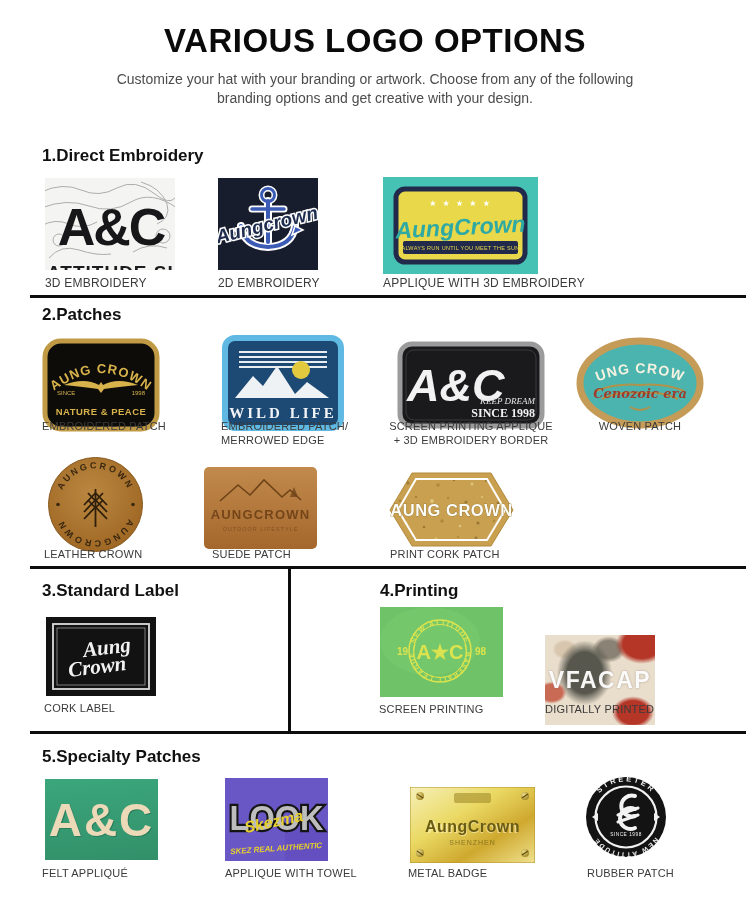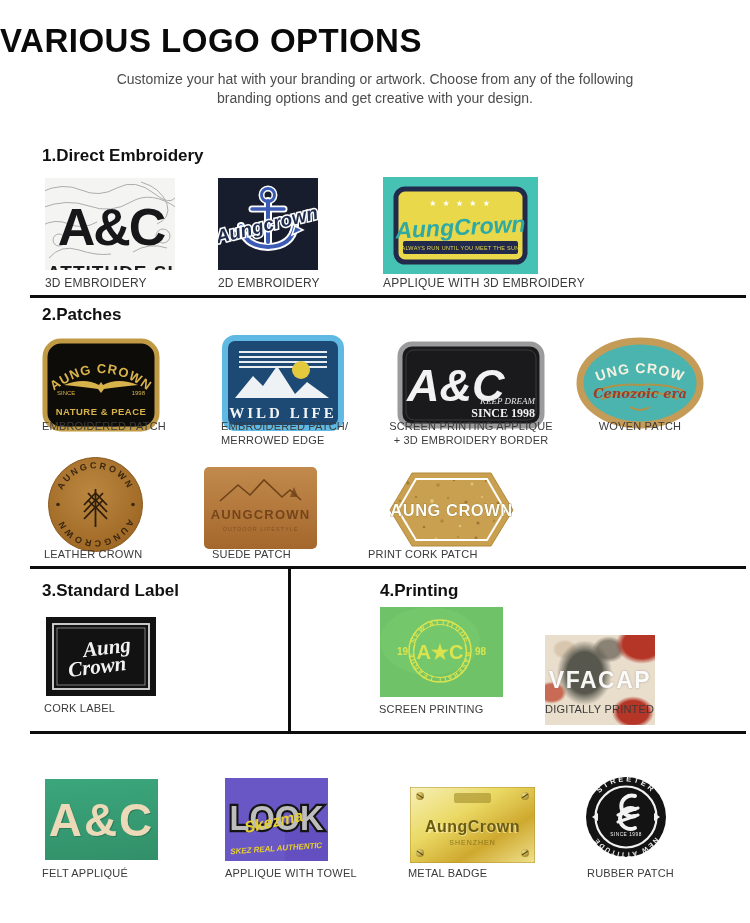--- a/index.html
+++ b/index.html
@@ -1,19 +1,19 @@
 <!DOCTYPE html>
 <html><head>
 <meta charset="utf-8">
 <style>
   html,body{margin:0;padding:0;background:#fff;}
   .page{position:relative;width:750px;height:923px;background:#ffffff;overflow:hidden;
         font-family:"Liberation Sans",sans-serif;}
   .abs{position:absolute;}
-  .title{width:750px;top:22px;left:0;font-size:33px;font-weight:800;
+  .title{width:750px;top:22px;left:0;text-align:center;font-size:33px;font-weight:800;
          letter-spacing:.5px;color:#0a0a0a;}
   .subtitle{width:660px;left:45px;top:70px;text-align:center;font-size:14px;line-height:19px;
             color:#4c4c4c;}
   .heading{font-size:17px;font-weight:800;color:#111;}
   .lbl{font-size:11px;color:#3b3b3b;letter-spacing:.2px;line-height:14px;}
   .lbl-sm{font-size:12px;color:#3b3b3b;letter-spacing:.2px;}
   .hr{height:3px;background:#0d0d0d;}
   .vr{width:3px;background:#0d0d0d;}
   figure{margin:0;}
   svg{display:block;font-family:"Liberation Sans",sans-serif;}
@@ -238,21 +238,21 @@
         <circle cx="106" cy="50" r="1.2" fill="#a57f35"></circle>
           <circle cx="26" cy="66" r="1.2" fill="#8a6a2e"></circle>
         <circle cx="48" cy="68" r="1.5" fill="#e6cf8a"></circle>
           <circle cx="70" cy="66" r="1.1" fill="#a57f35"></circle>
         <circle cx="88" cy="67" r="1.4" fill="#8a6a2e"></circle>
       </g>
       <polygon points="28,8 99,8 117,39 99,69 28,69 10,39" fill="none" stroke="#ffffff" stroke-width="2"></polygon>
       <text x="63.5" y="45" text-anchor="middle" font-size="16.5" font-weight="800" fill="#fdfdf8" letter-spacing=".5" stroke="#8a6a2e" stroke-width=".6" paint-order="stroke">AUNG CROWN</text>
     </svg>
   </figure>
-  <div class="abs lbl" style="left:368px;top:547px">PRINT CORK PATCH</div>
+  <div class="abs lbl" style="left:390px;top:547px">PRINT CORK PATCH</div>
 
   <div class="abs hr" style="left:30px;top:566px;width:716px"></div>
   <div class="abs vr" style="left:288px;top:566px;height:168px"></div>
 
   <div class="abs heading" style="left:42px;top:581px">3.Standard Label</div>
 
   <figure class="abs" style="left:46px;top:617px;width:110px;height:79px">
     <svg viewBox="0 0 110 79" width="110" height="79">
       <rect width="110" height="79" fill="#121212"></rect>
       <rect x="7" y="7" width="96" height="65" fill="none" stroke="#dcdcdc" stroke-width="1.8"></rect>
@@ -292,20 +292,21 @@
   </figure>
   <div class="abs lbl" style="left:379px;top:702px">SCREEN PRINTING</div>
 
   <figure class="abs floral" style="left:545px;top:607px;width:110px;height:90px">
     <span>VFACAP</span>
   </figure>
   <div class="abs lbl" style="left:545px;top:702px">DIGITALLY PRINTED</div>
 
   <div class="abs hr" style="left:30px;top:731px;width:716px"></div>
 
+  <div class="abs heading" style="left:42px;top:747px">5.Specialty Patches</div>
 
   <figure class="abs felt" style="left:45px;top:779px;width:113px;height:81px">
     <span>A&amp;C</span>
   </figure>
   <div class="abs lbl" style="left:42px;top:866px">FELT APPLIQUÉ</div>
 
   <figure class="abs" style="left:225px;top:778px;width:107px;height:83px">
     <svg viewBox="0 0 103 83" width="103" height="83">
       <rect width="103" height="83" fill="#6a57c6"></rect>
       <rect x="60" y="50" width="43" height="33" fill="#5b48b8" opacity=".5"></rect>

